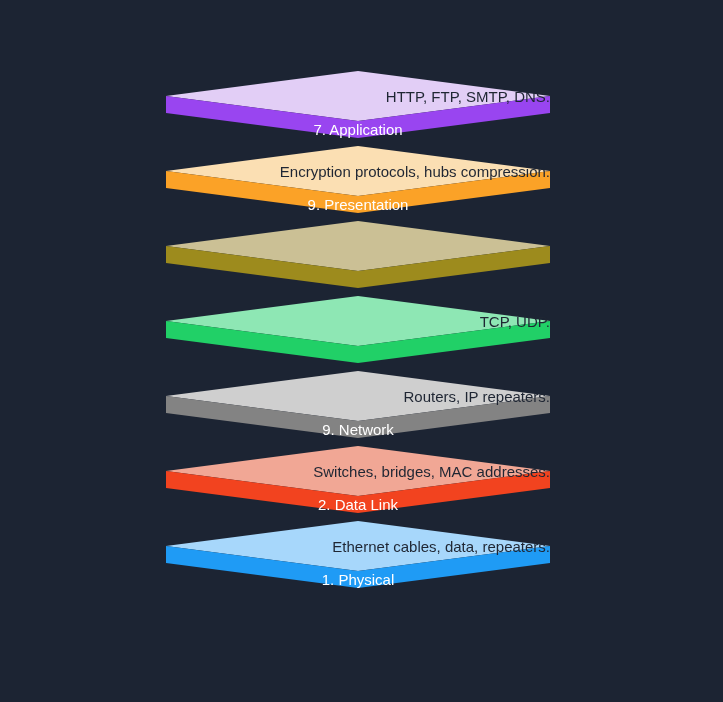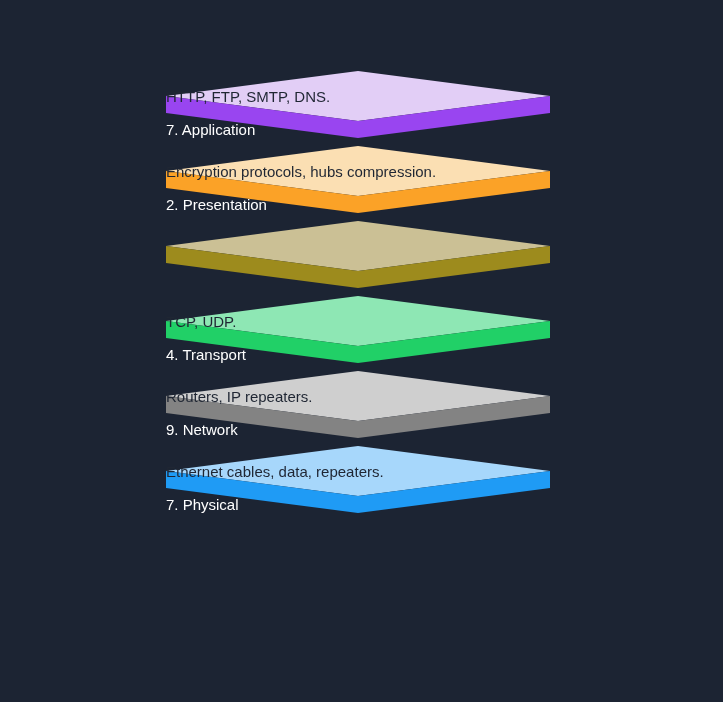--- a/index.html
+++ b/index.html
@@ -33,33 +33,34 @@
     left: 0;
     top: 0;
     display: block;
   }
   .desc {
     position: absolute;
     left: 0;
     top: 25px;
     width: 100%;
     transform: translateY(-50%);
-    text-align: left;
+    text-align: right;
     font-size: 15px;
     font-weight: 500;
     color: #1F2633;
     white-space: nowrap;
     pointer-events: none;
   }
   .label {
     position: absolute;
     left: 0;
     top: 58px;
     width: 100%;
     transform: translateY(-50%);
+    text-align: center;
     font-size: 15px;
     font-weight: 500;
     color: #FFFFFF;
     white-space: nowrap;
     pointer-events: none;
   }
 </style>
 </head>
 <body>
 
@@ -75,55 +76,63 @@
     <div class="label">7. Application</div>
   </div>
 
   <div class="layer">
     <svg width="384" height="68" viewBox="0 0 384 68">
       <polygon points="192,0 384,25 192,50 0,25" fill="#FBDFB3"></polygon>
       <polygon points="0,25 192,50 192,67 0,42" fill="#FBA227"></polygon>
       <polygon points="384,25 192,50 192,67 384,42" fill="#FBA227"></polygon>
     </svg>
     <div class="desc">Encryption protocols, hubs compression.</div>
-    <div class="label">2. Presentation</div>
+    <div class="label">9. Presentation</div>
   </div>
 
   <div class="layer">
     <svg width="384" height="68" viewBox="0 0 384 68">
       <polygon points="192,0 384,25 192,50 0,25" fill="#CBC095"></polygon>
       <polygon points="0,25 192,50 192,67 0,42" fill="#9D8B1D"></polygon>
       <polygon points="384,25 192,50 192,67 384,42" fill="#9D8B1D"></polygon>
     </svg>
   </div>
 
   <div class="layer">
     <svg width="384" height="68" viewBox="0 0 384 68">
       <polygon points="192,0 384,25 192,50 0,25" fill="#8EE7B4"></polygon>
       <polygon points="0,25 192,50 192,67 0,42" fill="#21D067"></polygon>
       <polygon points="384,25 192,50 192,67 384,42" fill="#21D067"></polygon>
     </svg>
     <div class="desc">TCP, UDP.</div>
-    <div class="label">4. Transport</div>
   </div>
 
   <div class="layer">
     <svg width="384" height="68" viewBox="0 0 384 68">
       <polygon points="192,0 384,25 192,50 0,25" fill="#CFCFCF"></polygon>
       <polygon points="0,25 192,50 192,67 0,42" fill="#838383"></polygon>
       <polygon points="384,25 192,50 192,67 384,42" fill="#838383"></polygon>
     </svg>
     <div class="desc">Routers, IP repeaters.</div>
     <div class="label">9. Network</div>
   </div>
 
+  <div class="layer">
+    <svg width="384" height="68" viewBox="0 0 384 68">
+      <polygon points="192,0 384,25 192,50 0,25" fill="#F1A795"></polygon>
+      <polygon points="0,25 192,50 192,67 0,42" fill="#F2431F"></polygon>
+      <polygon points="384,25 192,50 192,67 384,42" fill="#F2431F"></polygon>
+    </svg>
+    <div class="desc">Switches, bridges, MAC addresses.</div>
+    <div class="label">2. Data Link</div>
+  </div>
 
   <div class="layer">
     <svg width="384" height="68" viewBox="0 0 384 68">
       <polygon points="192,0 384,25 192,50 0,25" fill="#A7D7FB"></polygon>
       <polygon points="0,25 192,50 192,67 0,42" fill="#1F9BF5"></polygon>
       <polygon points="384,25 192,50 192,67 384,42" fill="#1F9BF5"></polygon>
     </svg>
     <div class="desc">Ethernet cables, data, repeaters.</div>
-    <div class="label">7. Physical</div>
+    <div class="label">1. Physical</div>
   </div>
 
 </div>
 
 </body></html>

